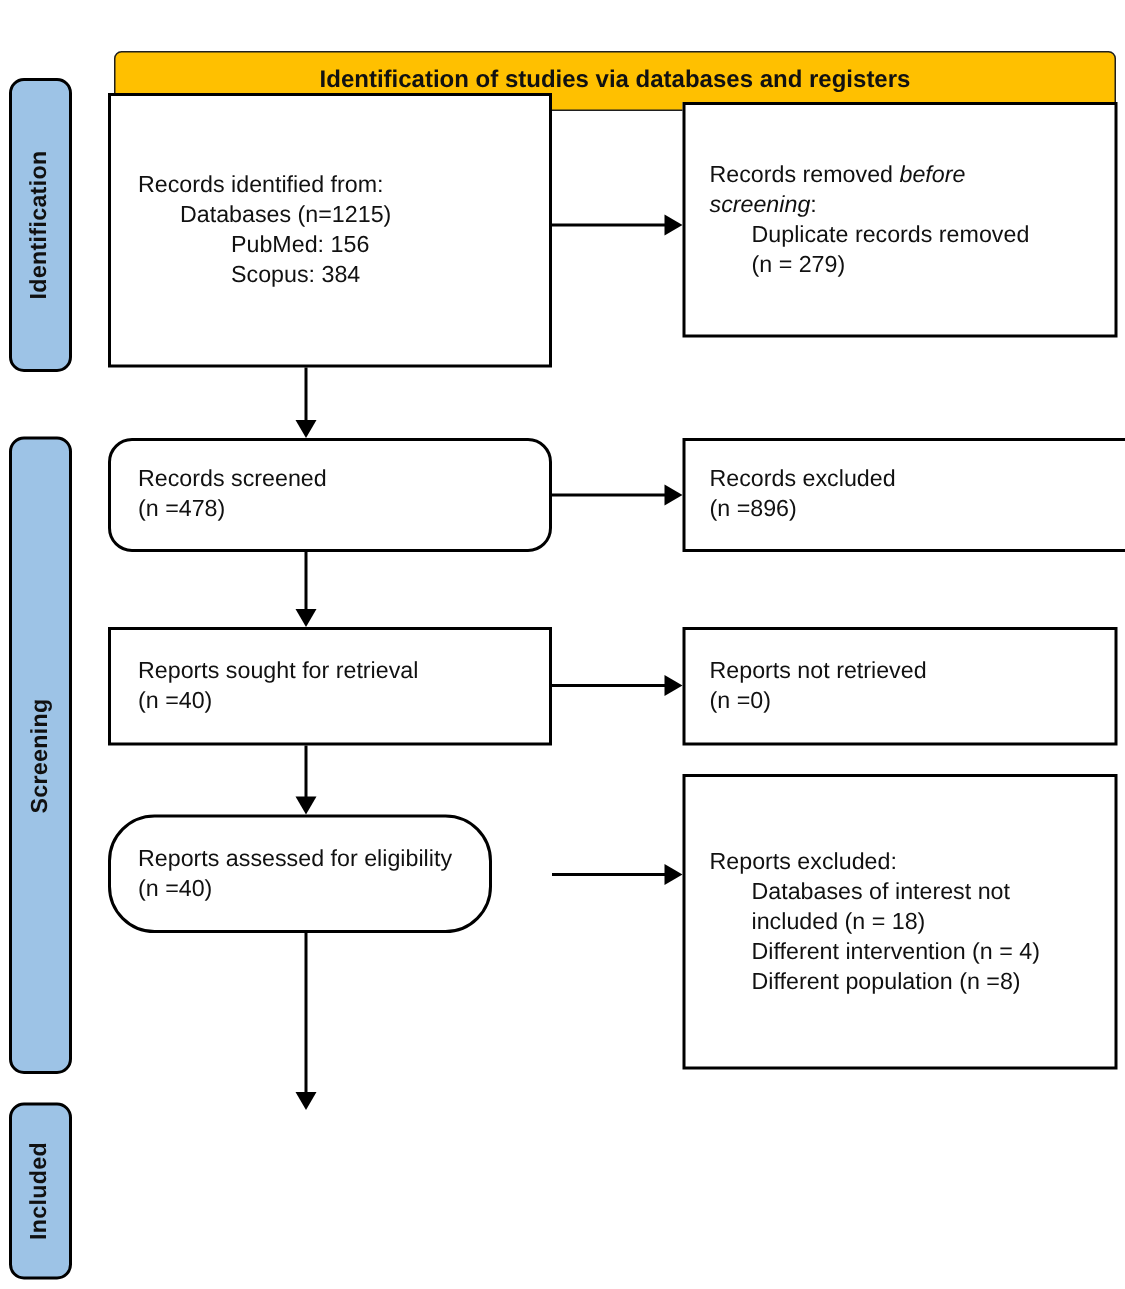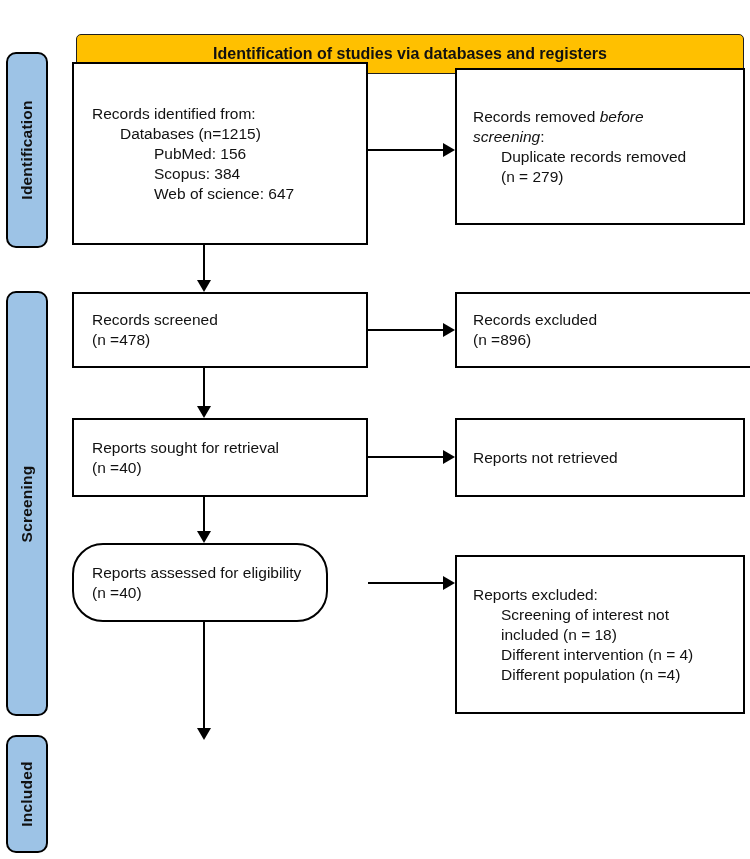--- a/index.html
+++ b/index.html
@@ -44,26 +44,26 @@
     display:flex;flex-direction:column;justify-content:center;
     font-size:15.5px;line-height:20px;
     padding:4px 6px 4px 18px;
   }
   .fbox.right{padding-left:16px;}
   .ind1{padding-left:28px;}
   .ind2{padding-left:62px;}
 
   #box-l1{left:72px;top:62px;width:296px;height:183px;}
   #box-r1{left:455px;top:68px;width:290px;height:157px;}
-  #box-l2{left:72px;top:292px;width:296px;height:76px;}
+  #box-l2{left:72px;top:292px;width:296px;height:76px;border-radius:16px;}
   #box-r2{left:455px;top:292px;width:338px;height:76px;}
   #box-l3{left:72px;top:418px;width:296px;height:79px;justify-content:center;}
   #box-r3{left:455px;top:418px;width:290px;height:79px;}
   #box-l4{left:72px;top:543px;width:256px;height:79px;border-radius:31px;}
-  #box-r4{left:455px;top:555px;width:290px;height:159px;}
+  #box-r4{left:455px;top:516px;width:290px;height:197px;}
   #box-l5{left:72px;top:740px;width:296px;height:113px;}
 
   
   .arrow-v{position:absolute;width:2px;background:#000;}
   .arrow-v::after{
     content:"";position:absolute;bottom:-11px;left:-6px;
     border-left:7px solid transparent;border-right:7px solid transparent;
     border-top:12px solid #000;
   }
   .arrow-h{position:absolute;height:2px;background:#000;}
@@ -98,21 +98,20 @@
   </div>
   <div class="stage" id="stage-included">
     <span>Included</span>
   </div>
 
   <div class="fbox" id="box-l1">
     <div>Records identified from:</div>
     <div class="ind1">Databases (n=1215)</div>
     <div class="ind2">PubMed: 156</div>
     <div class="ind2">Scopus: 384</div>
-    <div class="ind2">Web of science: 647</div>
   </div>
 
   <div class="fbox right" id="box-r1">
     <div><span>Records removed</span>
       <i>before</i></div>
     <div><i>screening</i><span>:</span></div>
     <div class="ind1">Duplicate records removed</div>
     <div class="ind1">(n = 279)</div>
   </div>
 
@@ -126,33 +125,34 @@
     <div>(n =896)</div>
   </div>
 
   <div class="fbox" id="box-l3">
     <div>Reports sought for retrieval</div>
     <div>(n =40)</div>
   </div>
 
   <div class="fbox right" id="box-r3">
     <div>Reports not retrieved</div>
+    <div>(n =0)</div>
   </div>
 
   <div class="fbox" id="box-l4">
     <div>Reports assessed for eligibility</div>
     <div>(n =40)</div>
   </div>
 
   <div class="fbox right" id="box-r4">
     <div>Reports excluded:</div>
-    <div class="ind1">Screening of interest not</div>
+    <div class="ind1">Databases of interest not</div>
     <div class="ind1">included (n = 18)</div>
     <div class="ind1">Different intervention (n = 4)</div>
-    <div class="ind1">Different population (n =4)</div>
+    <div class="ind1">Different population (n =8)</div>
   </div>
 
 
   <div class="arrow-v" id="arrow-v1"></div>
   <div class="arrow-v" id="arrow-v2"></div>
   <div class="arrow-v" id="arrow-v3"></div>
   <div class="arrow-v" id="arrow-v4"></div>
   <div class="arrow-h" id="arrow-h1"></div>
   <div class="arrow-h" id="arrow-h2"></div>
   <div class="arrow-h" id="arrow-h3"></div>

